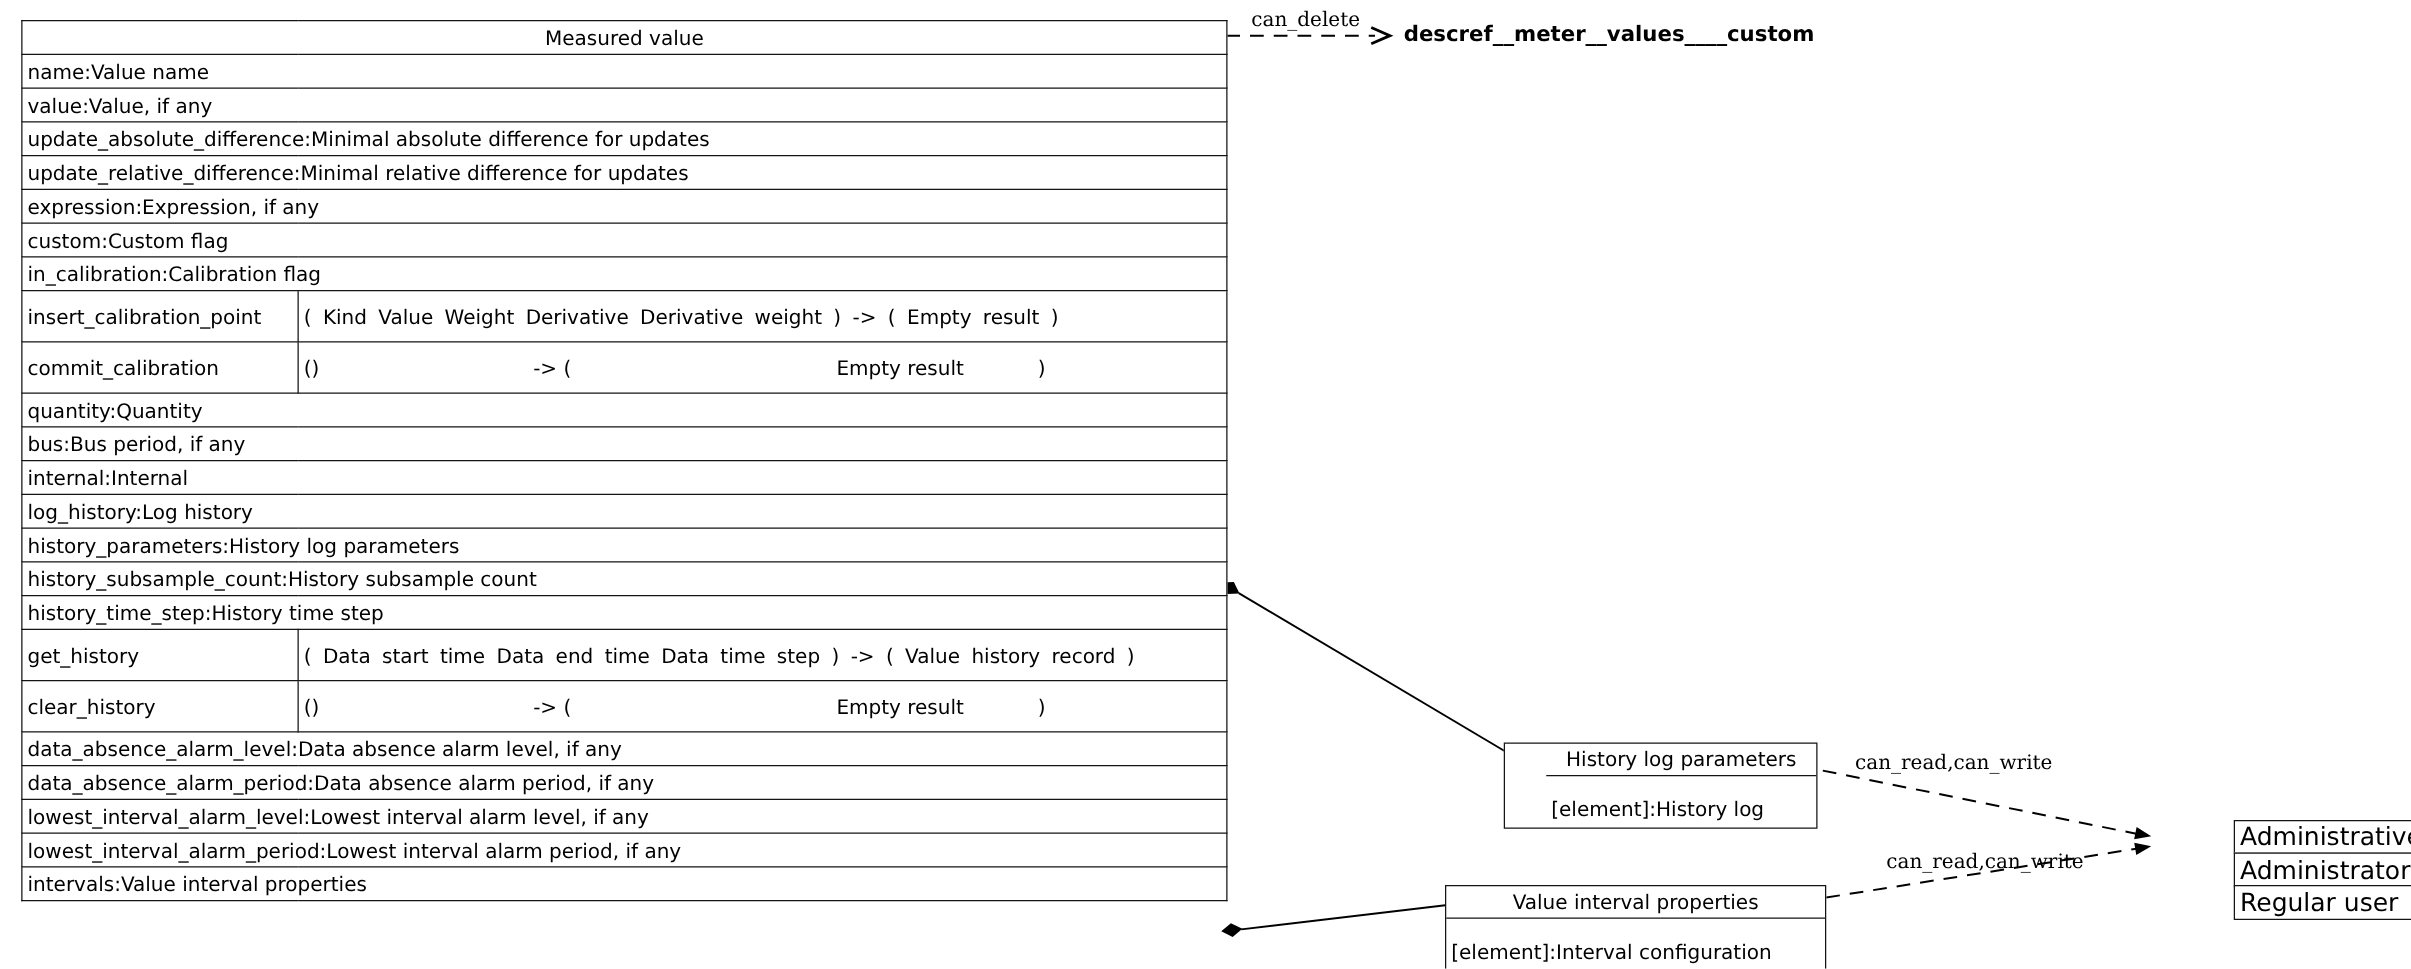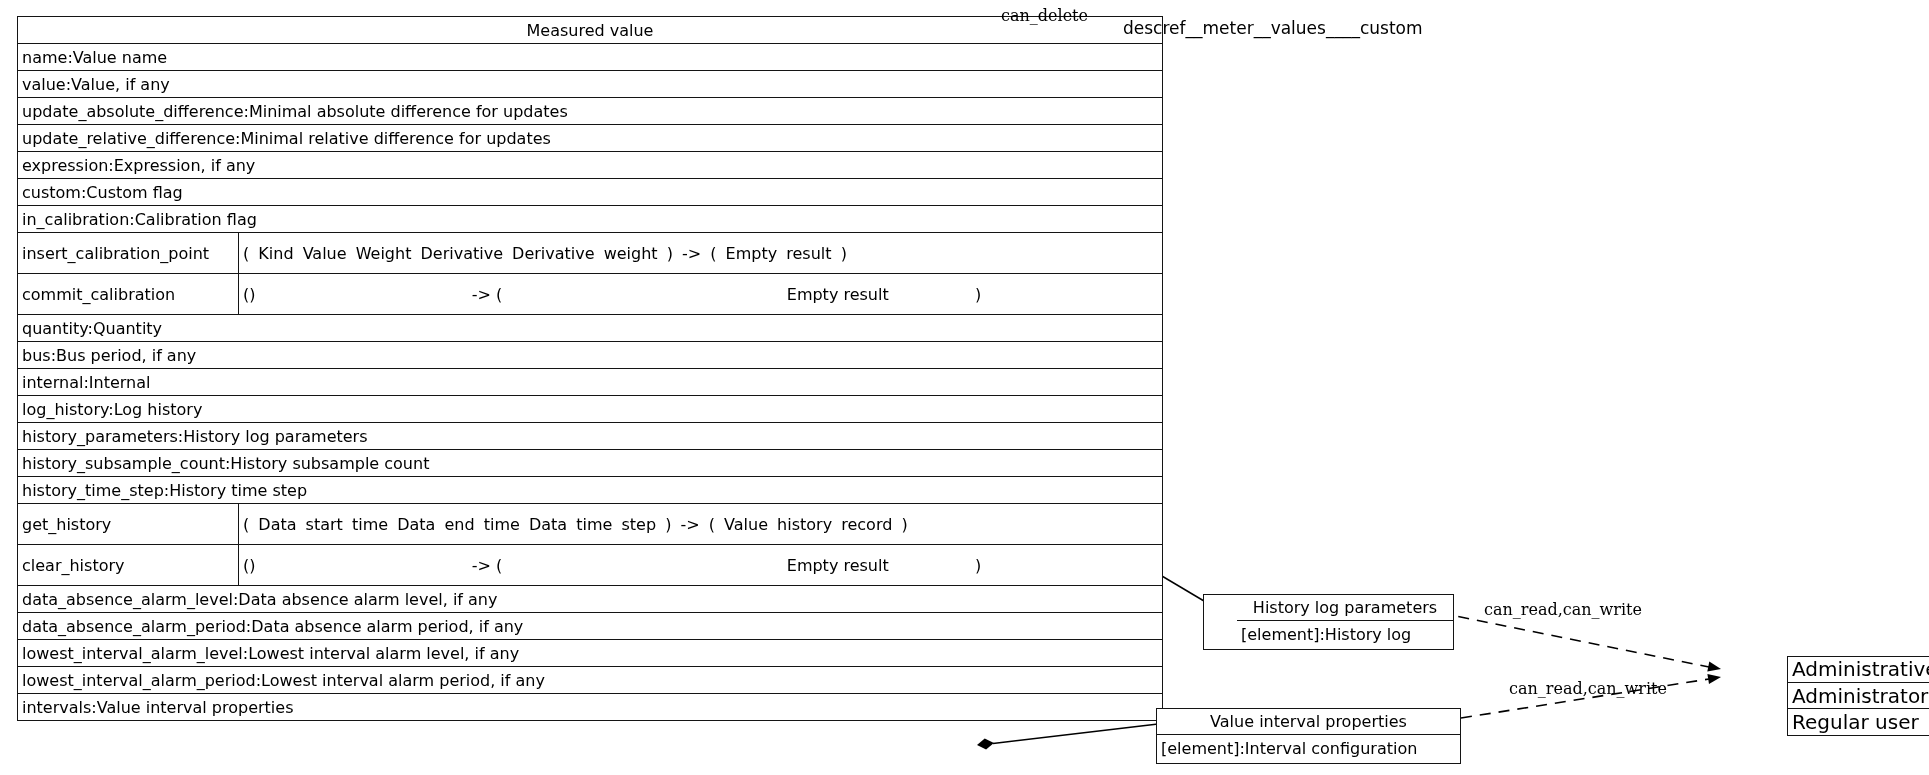--- a/index.html
+++ b/index.html
@@ -4,51 +4,51 @@
 <style>
   html,body{margin:0;padding:0;background:#fff;}
   .canvas{
     position:relative;width:1929px;height:775px;background:#ffffff;
     font-family:"DejaVu Sans",sans-serif;color:#000;overflow:hidden;
   }
   svg.connectors{position:absolute;left:0;top:0;width:1929px;height:775px;}
 
   
   table.main{
-    position:absolute;left:17px;top:16px;width:1146px;
+    position:absolute;left:17px;top:16px;width:965px;
     border-collapse:collapse;table-layout:fixed;
     font-size:16px;background:#fff;
   }
   table.main td{
     border:1.5px solid #141414;padding:1px 4px;
     white-space:nowrap;overflow:hidden;vertical-align:middle;
   }
   tr.hdr td{height:24px;text-align:center;}
   tr.attr td{height:24px;}
   tr.meth td{height:38px;}
   td.sig{white-space:pre;word-spacing:4px;}
   .split-grid{display:grid;grid-template-columns:25% 25% 30% 20%;width:100%;}
   .split-grid span{white-space:nowrap;}
   .split-grid .c{text-align:center;}
 
   
   .node{position:absolute;background:#fff;border:1.5px solid #141414;font-size:16px;}
   .node .title{text-align:center;border-bottom:1.5px solid #141414;padding:2px 4px;height:21px;line-height:21px;}
-  .node .row{padding:3px 4px;height:22px;line-height:22px;white-space:nowrap;}
+  .node .row{padding:3px 4px;height:22px;line-height:22px;white-space:nowrap;margin-top:13px;}
 
   .history-box{left:1203px;top:594px;width:216px;padding-left:33px;}
   .interval-box{left:1156px;top:708px;width:303px;}
 
   
   .admin-box{position:absolute;left:1787px;top:656px;font-size:20px;}
   .admin-box .hd{background:#fff;border:1.5px solid #141414;width:186px;padding:2px 4px;height:21px;line-height:21px;white-space:nowrap;}
   .admin-box .bd{background:#fff;border:1.5px solid #141414;width:156px;padding:2px 4px;height:22px;line-height:22px;margin-top:-1.5px;white-space:nowrap;}
 
   .edge-label{position:absolute;font-family:"DejaVu Serif",serif;font-size:16px;white-space:nowrap;}
-  .ref-label{position:absolute;left:1123px;top:18px;font-size:17px;white-space:nowrap;}
+  .ref-label{position:absolute;left:1123px;top:18px;font-size:17px;white-space:nowrap;font-weight:bold;}
   .lbl-can-delete{left:1001px;top:6px;}
   .lbl-crw1{left:1484px;top:600px;}
   .lbl-crw2{left:1509px;top:679px;}
 </style>
 </head>
 <body>
 
 <div class="canvas">
 
   <svg class="connectors" viewBox="0 0 1929 775" xmlns="http://www.w3.org/2000/svg">

